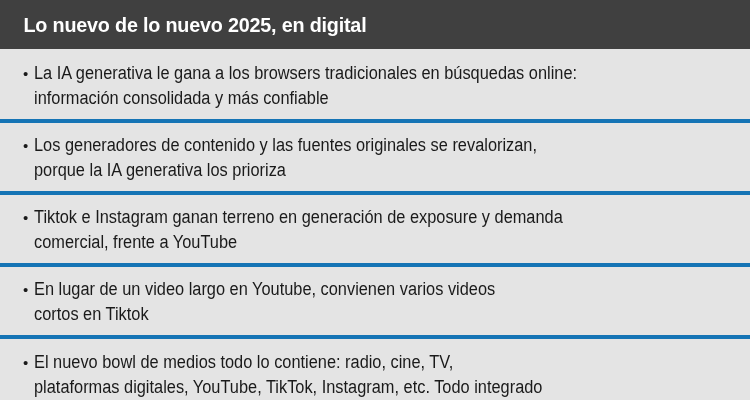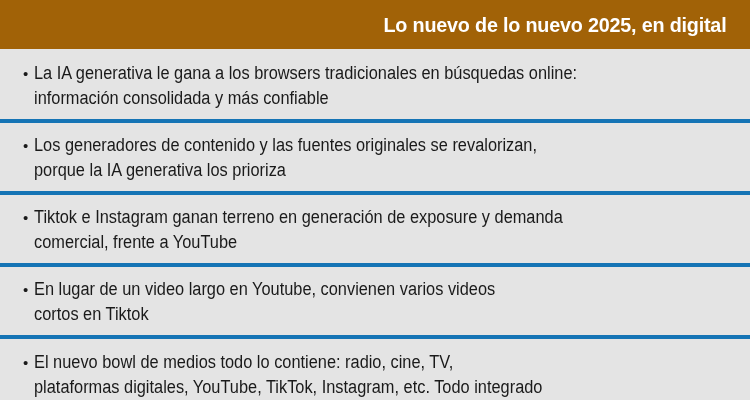--- a/index.html
+++ b/index.html
@@ -18,25 +18,24 @@
     width: 750px;
     height: 400px;
     background: #e4e4e4;
     box-sizing: border-box;
     display: flex;
     flex-direction: column;
   }
   
   .header-band {
     height: 49px;
-    background: #a16207;
+    background: #404040;
     display: flex;
     align-items: center;
     flex: 0 0 auto;
-    justify-content: flex-end;
   }
   .header-title {
     color: #ffffff;
     font-size: 21px;
     font-weight: bold;
     letter-spacing: -0.2px;
     padding-left: 25px;
     font-family: "Liberation Sans", sans-serif;
     white-space: nowrap;
     transform: scaleX(0.94);

